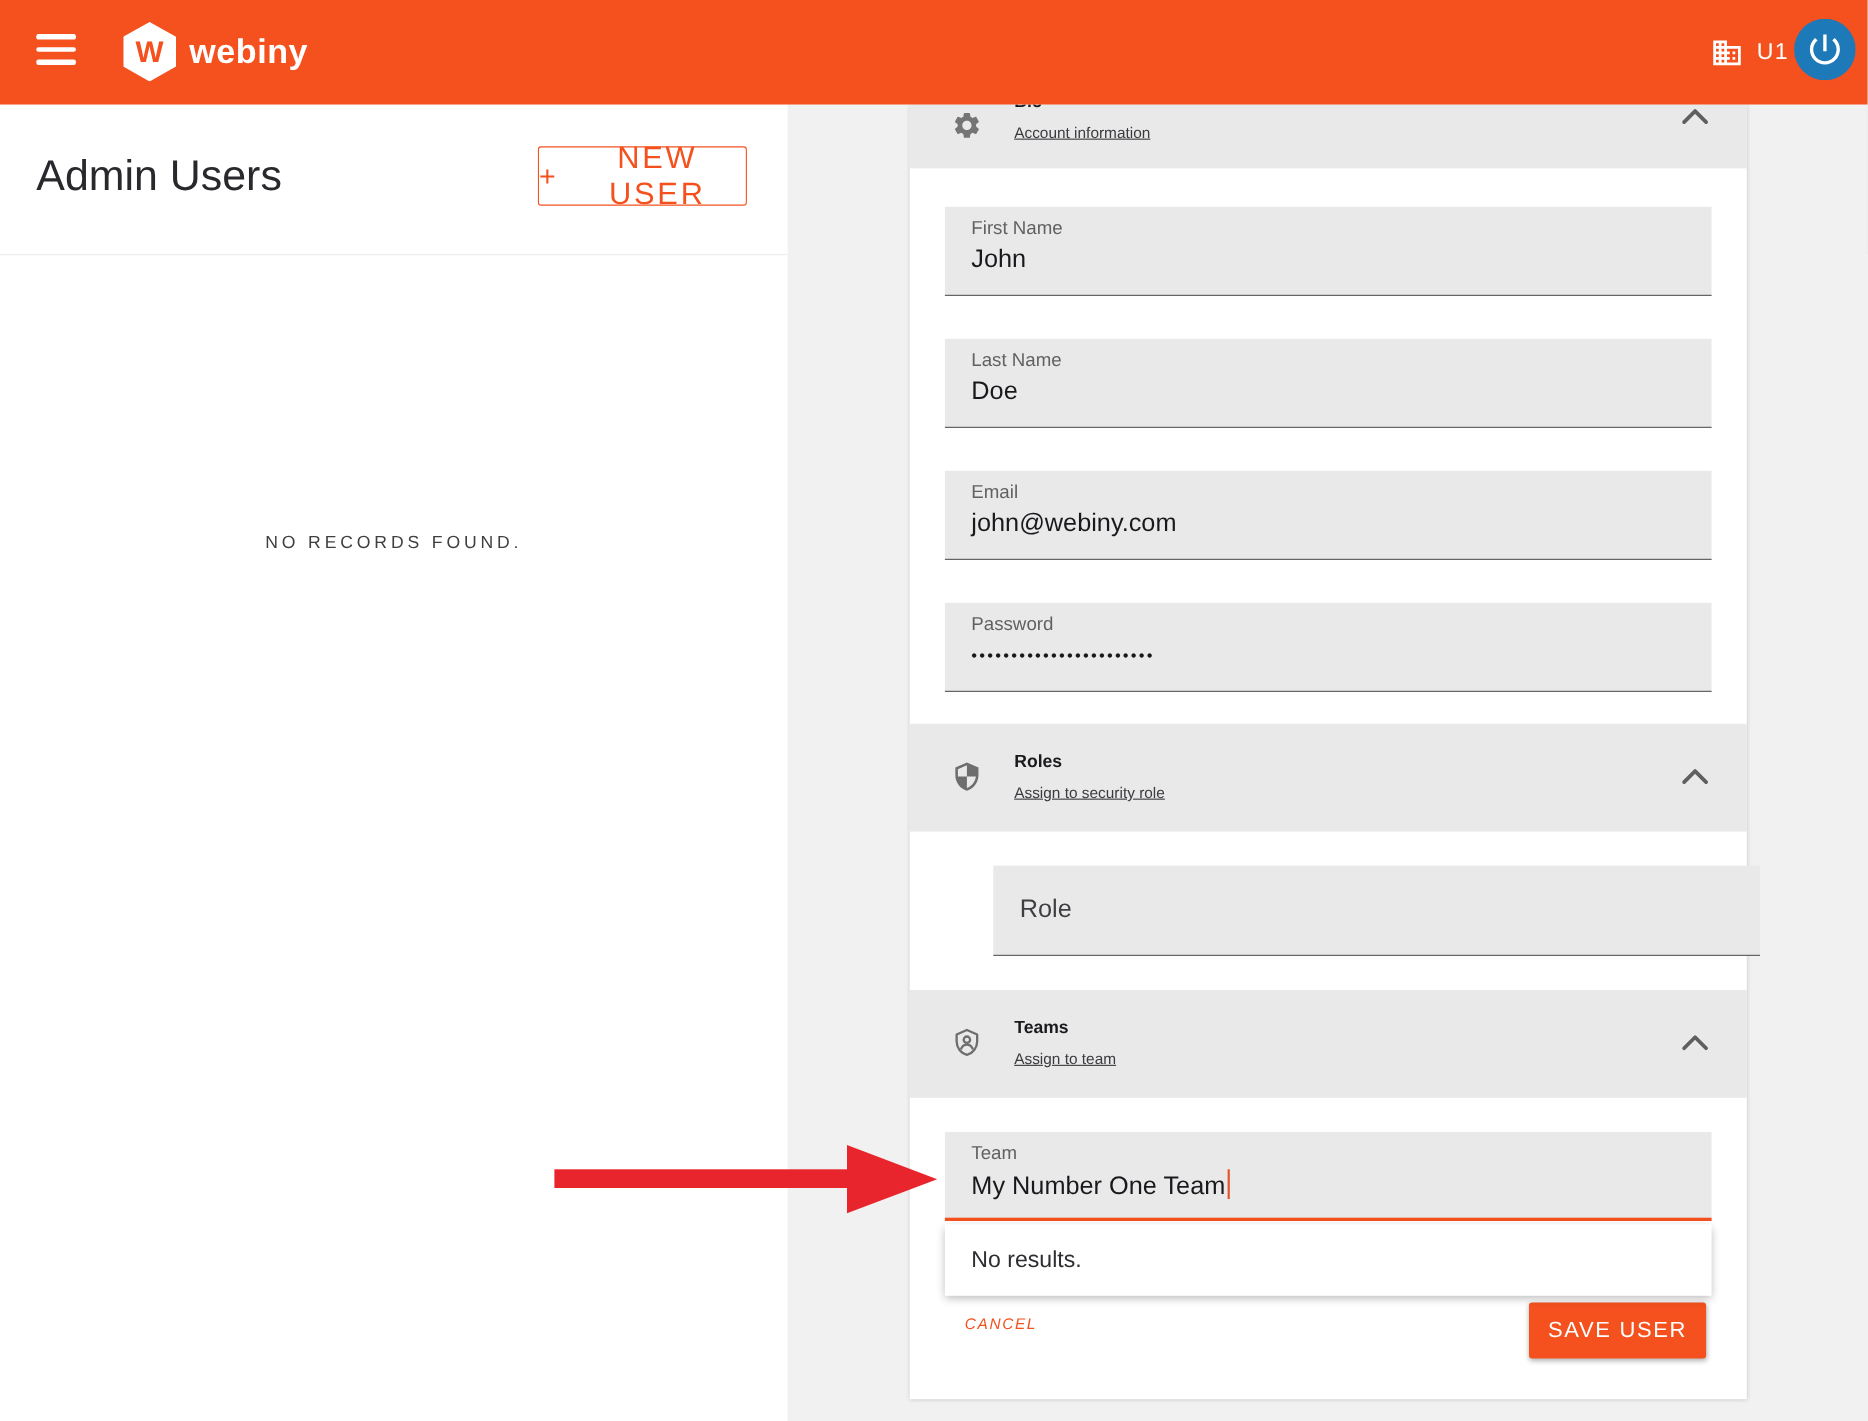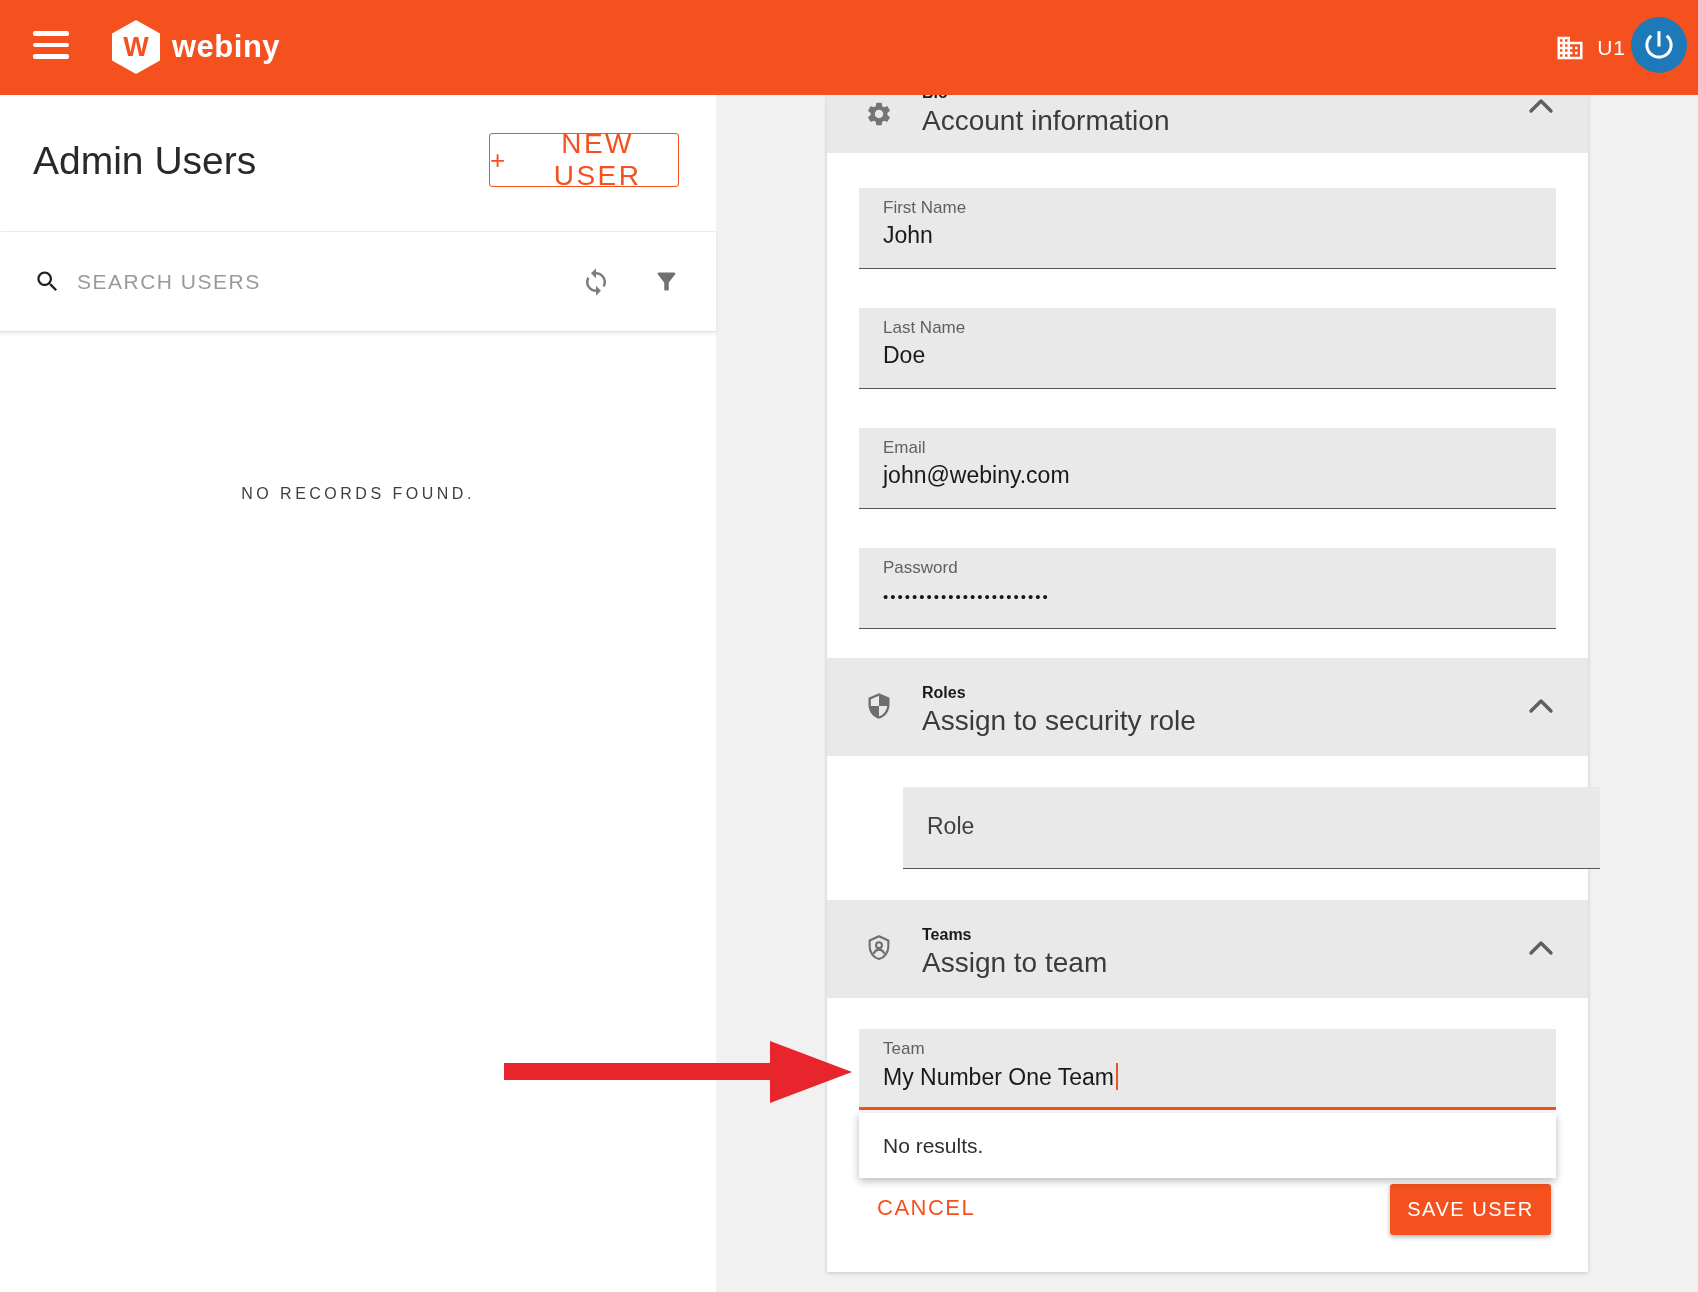--- a/index.html
+++ b/index.html
@@ -64,21 +64,21 @@
 
   
   .card {
     position:absolute; left:827px; top:95px; width:761px; height:1177px;
     background:#fff; box-shadow:0 1px 4px rgba(0,0,0,0.18);
   }
   .section-header { position:absolute; left:0; width:761px; background:#e9e9e9; overflow:hidden; }
   .sh-icon { position:absolute; left:38px; }
   .sh-text { position:absolute; left:95px; }
   .sh-title { font-size:16px; font-weight:bold; color:#1a1a1e; line-height:28px; }
-  .sh-sub { font-size:28px; color:#3b3b3f; line-height:27px; }
+  .sh-sub { font-size:14px; color:#3b3b3f; line-height:27px;text-decoration:underline; }
   .sh-chevron { position:absolute; right:34px; cursor:pointer; }
 
   .sh-bio { top:0; height:58px; }
   .sh-bio .sh-icon { top:5px; }
   .sh-bio .sh-text { top:-16px; }
   .sh-bio .sh-chevron { top:3px; }
   .sh-roles { top:563px; height:98px; }
   .sh-teams { top:805px; height:98px; }
   .sh-roles .sh-icon, .sh-teams .sh-icon { top:34px; }
   .sh-roles .sh-text, .sh-teams .sh-text { top:21px; }
@@ -102,22 +102,23 @@
 
   .dropdown {
     position:absolute; left:32px; top:1018px; width:697px; height:65px;
     background:#fff; box-shadow:0 3px 8px rgba(0,0,0,0.28); z-index:5;
     display:flex; align-items:center;
   }
   .dropdown .dd-text { margin-left:24px; font-size:21px; color:#2e2e32; }
 
   .cancel-btn {
     position:absolute; left:42px; top:1092px; padding:8px; background:transparent; border:none;
-    color:#f4511e; font-size:22px; letter-spacing:1.5px; cursor:pointer;
+    color:#f4511e; font-size:14px; letter-spacing:1.5px; cursor:pointer;
     font-family:"Liberation Sans", sans-serif;
+    font-style:italic;
   }
   .save-btn {
     position:absolute; left:563px; top:1089px; width:161px; height:51px;
     background:#f4511e; border:none; border-radius:3px; color:#fff;
     font-size:20px; letter-spacing:1.5px; cursor:pointer;
     box-shadow:0 2px 5px rgba(0,0,0,0.3);
     font-family:"Liberation Sans", sans-serif;
   }
 
   
@@ -157,36 +158,20 @@
   </div>
 
   <div class="left-panel">
     <div class="list-header">
       <div class="page-title">Admin Users</div>
       <button class="new-user-btn">
         <span class="plus">+</span>
         <span class="lbl">NEW USER</span>
       </button>
     </div>
-    <div class="search-row">
-      <svg class="mag" width="27" height="27" viewBox="0 0 24 24" fill="#212121">
-        <path d="M15.5 14h-.79l-.28-.27C15.41 12.59 16 11.11 16 9.5 16 5.91 13.09 3 9.5 3S3 5.91 3 9.5 5.91 16 9.5 16c1.61 0 3.09-.59 4.23-1.57l.27.28v.79l5 4.99L20.49 19l-4.99-5zm-6 0C7.01 14 5 11.99 5 9.5S7.01 5 9.5 5 14 7.01 14 9.5 11.99 14 9.5 14z"></path>
-      </svg>
-      <input class="search-input" value="" placeholder="SEARCH USERS" style="">
-      <div class="icon-btn refresh-btn">
-        <svg width="30" height="30" viewBox="0 0 24 24" fill="#7d7d7d">
-          <path d="M12 4V1L8 5l4 4V6c3.31 0 6 2.69 6 6 0 1.01-.25 1.97-.7 2.8l1.46 1.46C19.54 15.03 20 13.57 20 12c0-4.42-3.58-8-8-8zm0 14c-3.31 0-6-2.69-6-6 0-1.01.25-1.97.7-2.8L5.24 7.74C4.46 8.97 4 10.43 4 12c0 4.42 3.58 8 8 8v3l4-4-4-4v3z"></path>
-        </svg>
-      </div>
-      <div class="icon-btn filter-btn">
-        <svg width="27" height="27" viewBox="0 0 24 24" fill="#707070">
-          <path d="M4.25 5.61C6.27 8.2 10 13 10 13v6c0 .55.45 1 1 1h2c.55 0 1-.45 1-1v-6s3.72-4.8 5.74-7.39c.51-.66.04-1.61-.79-1.61H5.04c-.83 0-1.3.95-.79 1.61z"></path>
-        </svg>
-      </div>
-    </div>
     <div class="empty-state">NO RECORDS FOUND.</div>
   </div>
 
   <div class="card">
 
     <div class="section-header sh-bio">
       <svg class="sh-icon" width="28" height="28" viewBox="0 0 24 24" fill="#757575">
         <path d="M19.14 12.94c.04-.3.06-.61.06-.94 0-.32-.02-.64-.07-.94l2.03-1.58c.18-.14.23-.41.12-.61l-1.92-3.32c-.12-.22-.37-.29-.59-.22l-2.39.96c-.5-.38-1.03-.7-1.62-.94L14.4 2.81c-.04-.24-.24-.41-.48-.41h-3.84c-.24 0-.43.17-.47.41L9.25 5.35c-.59.24-1.13.57-1.62.94l-2.39-.96c-.22-.08-.47 0-.59.22L2.74 8.87c-.12.21-.08.47.12.61l2.03 1.58c-.05.3-.09.63-.09.94s.02.64.07.94l-2.03 1.58c-.18.14-.23.41-.12.61l1.92 3.32c.12.22.37.29.59.22l2.39-.96c.5.38 1.03.7 1.62.94l.36 2.54c.05.24.24.41.48.41h3.84c.24 0 .44-.17.47-.41l.36-2.54c.59-.24 1.13-.56 1.62-.94l2.39.96c.22.08.47 0 .59-.22l1.92-3.32c.12-.22.07-.47-.12-.61l-2.01-1.58zM12 15.6c-1.98 0-3.6-1.62-3.6-3.6s1.62-3.6 3.6-3.6 3.6 1.62 3.6 3.6-1.62 3.6-3.6 3.6z"></path>
       </svg>
       <div class="sh-text">

